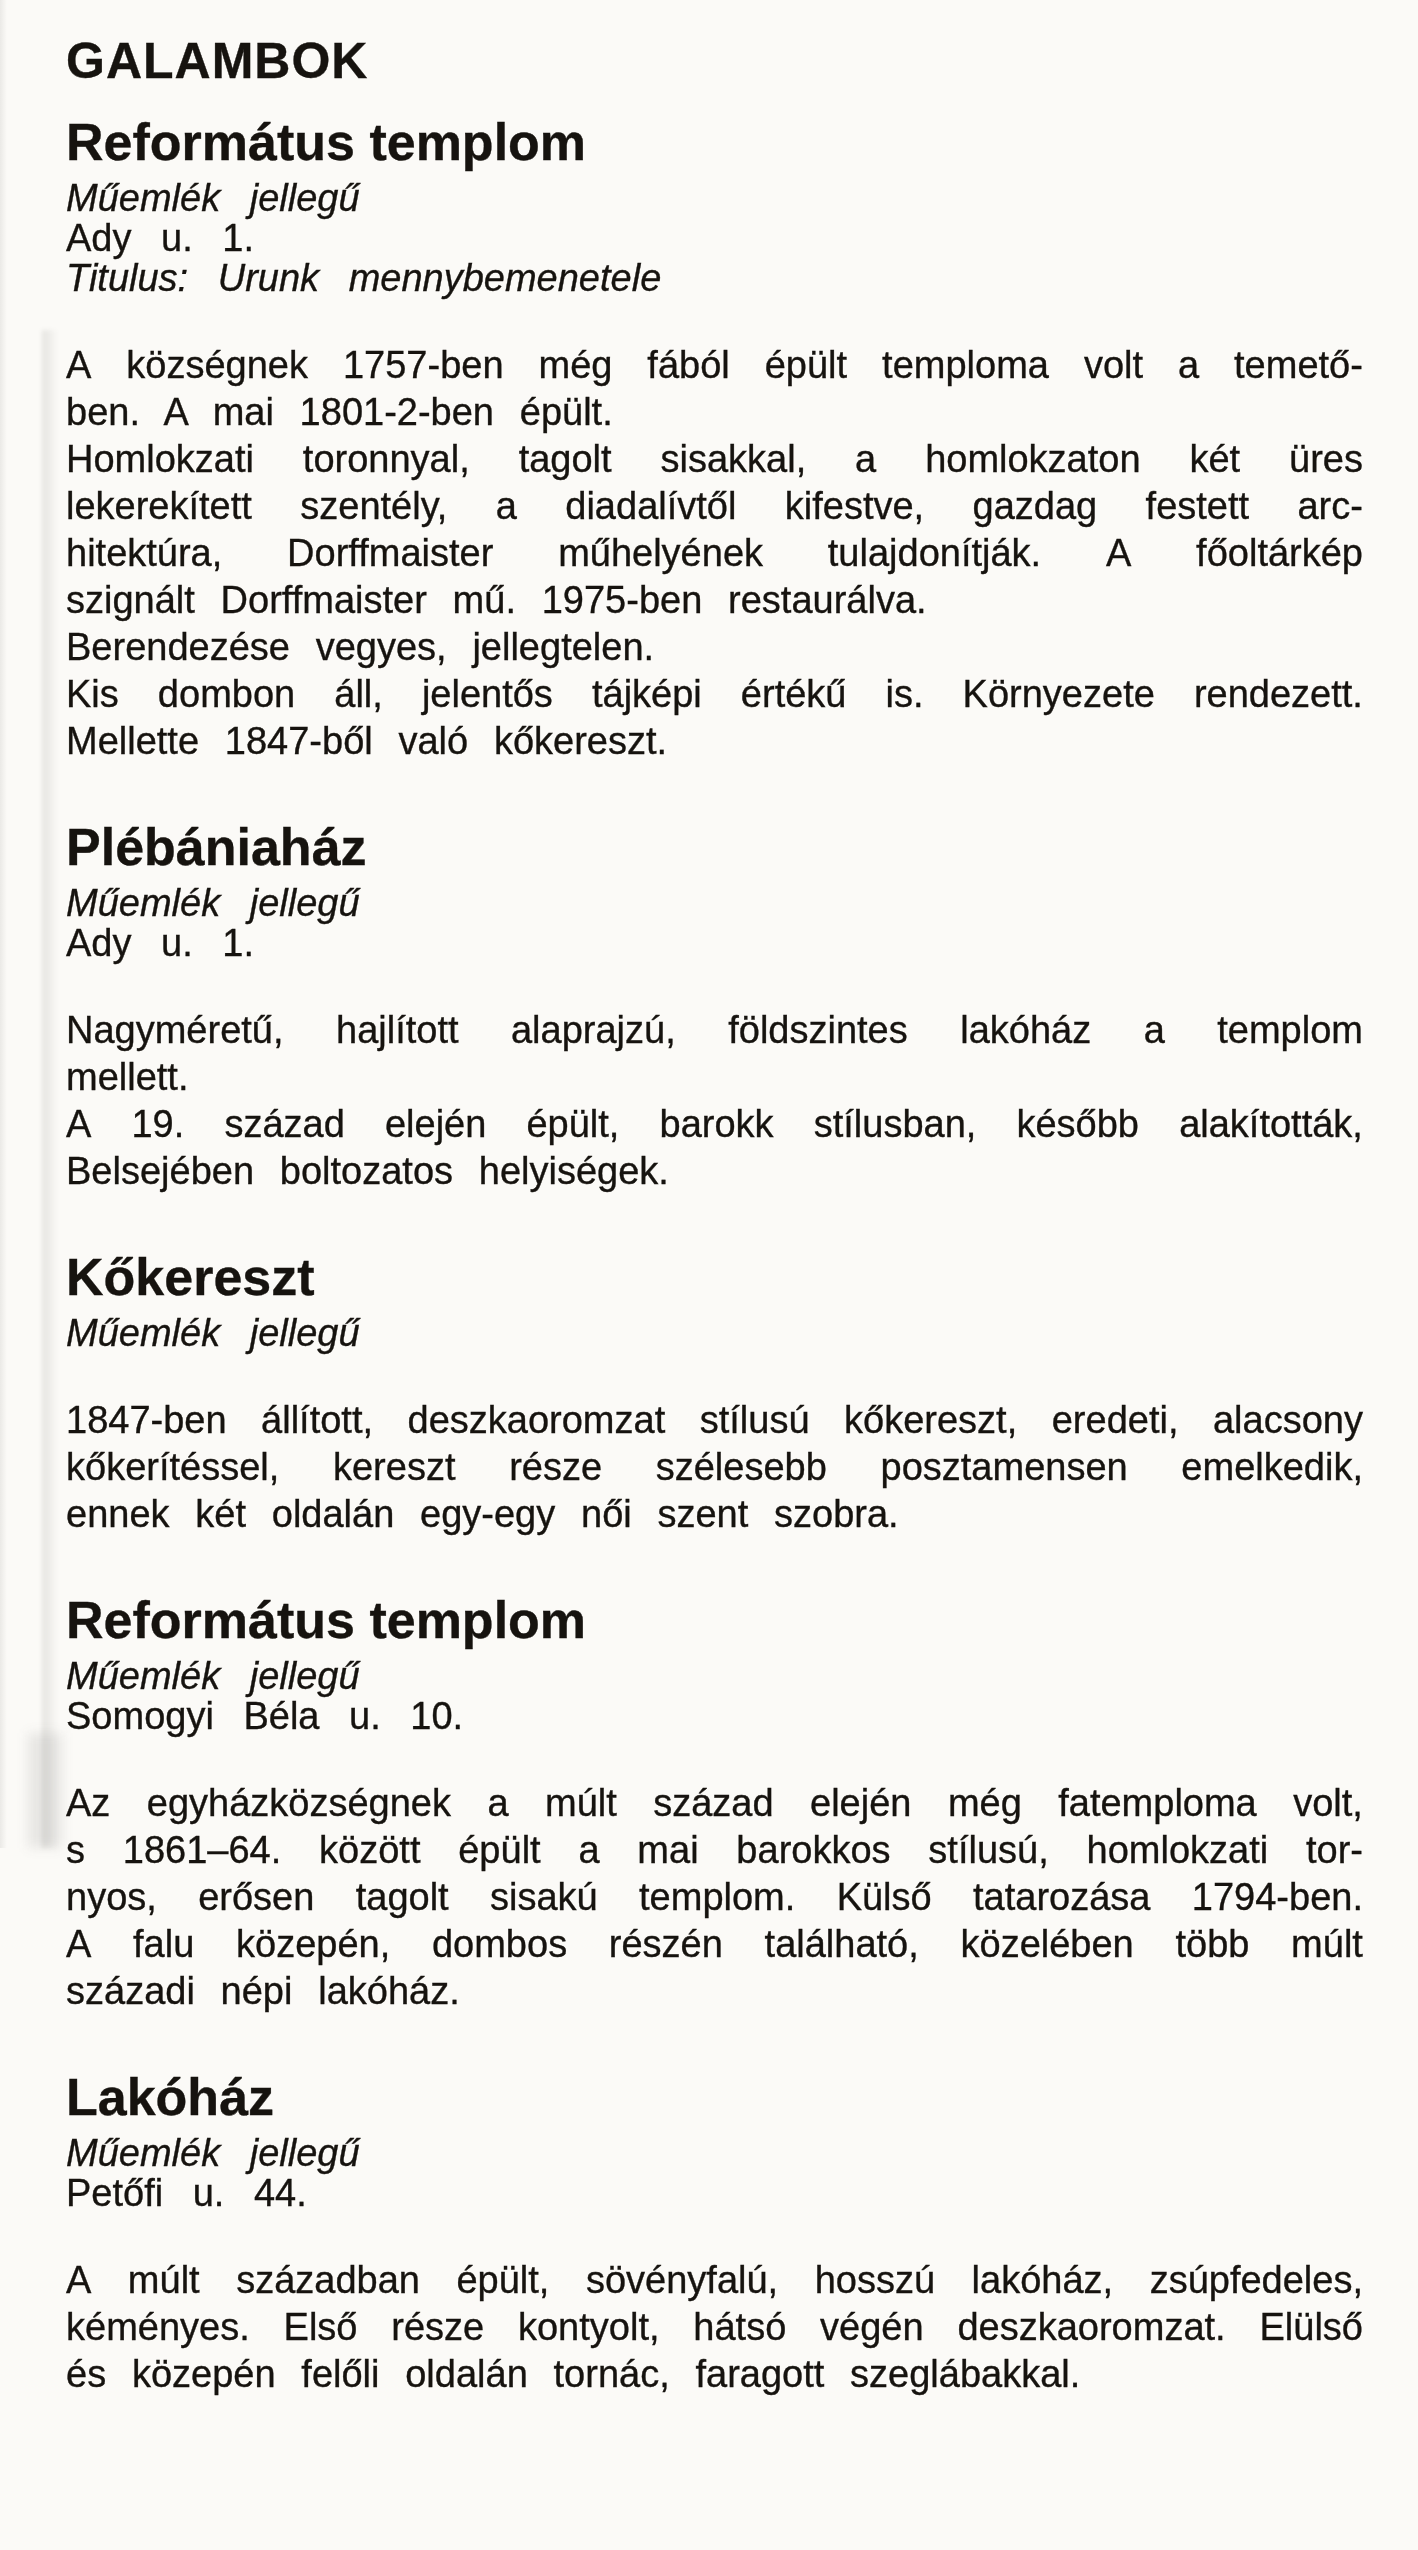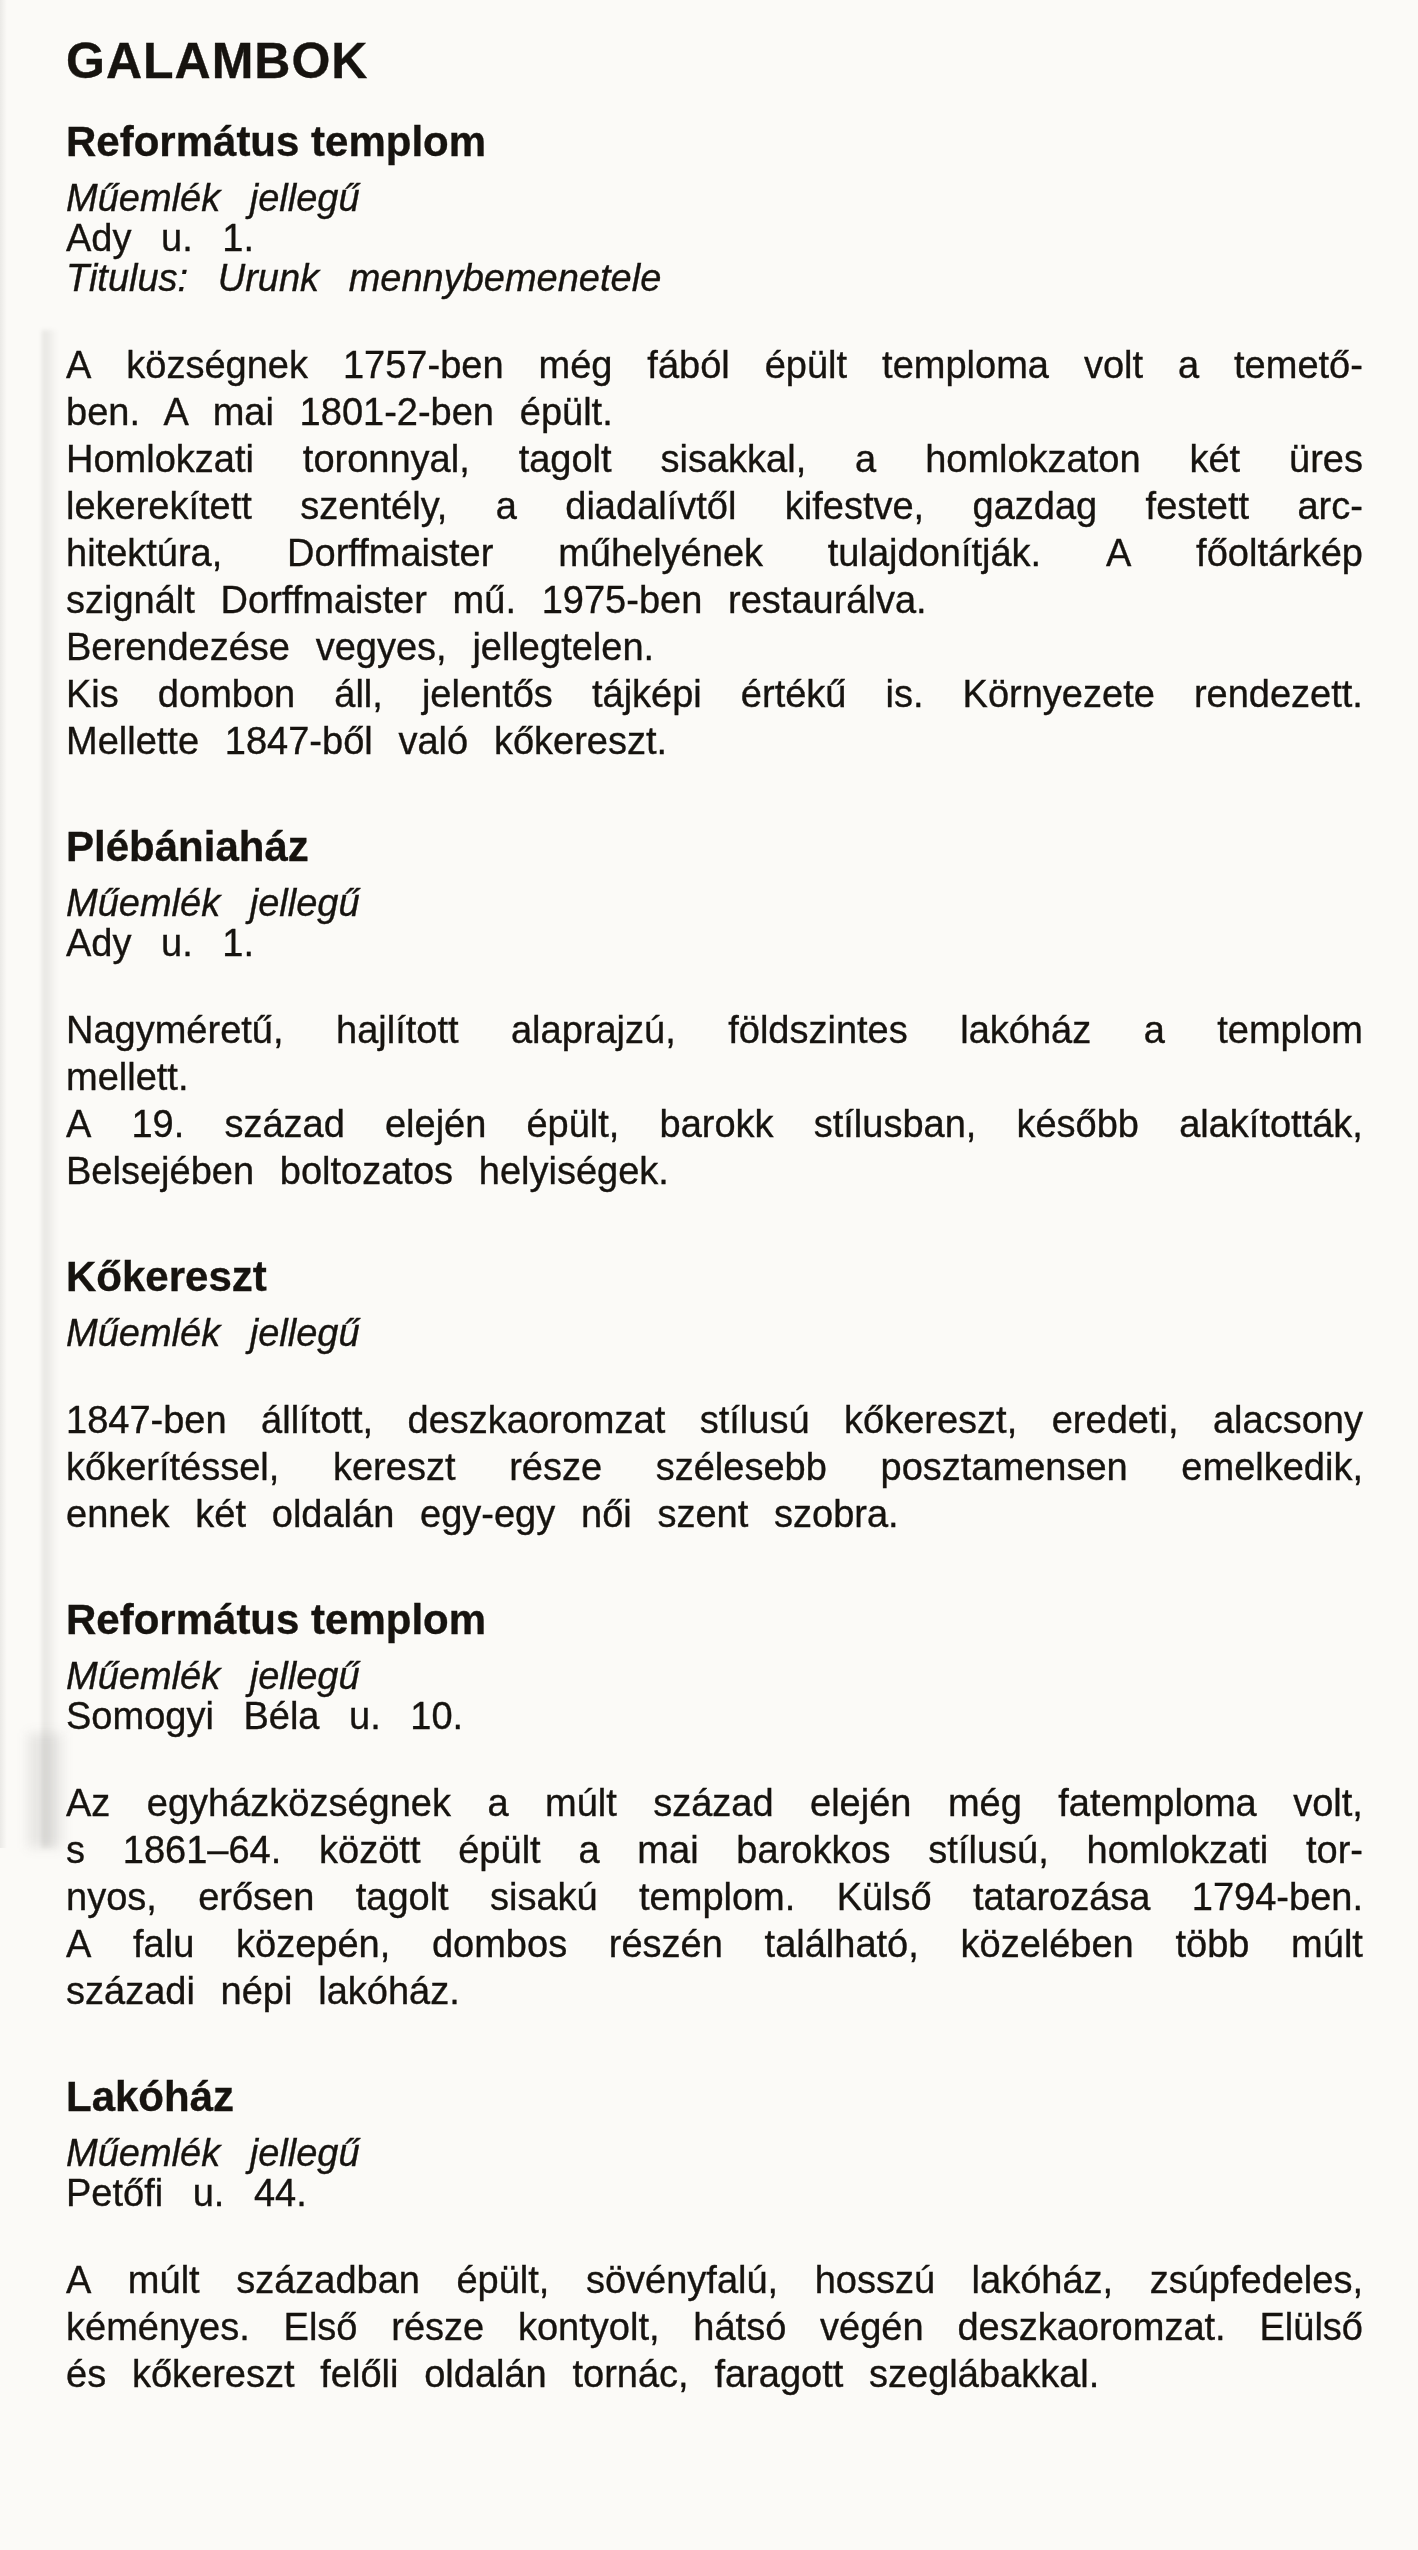--- a/index.html
+++ b/index.html
@@ -36,21 +36,21 @@
     pointer-events: none;
   }
   h1.page-title {
     margin: 0;
     font-size: 50px; line-height: 54px; font-weight: bold;
     letter-spacing: 1px;
   }
   section.entry { margin: 0; }
   section.entry .section-heading {
     margin: 58px 0 0 0;
-    font-size: 42px; line-height: 48px; font-weight: bold;
+    font-size: 52px; line-height: 48px; font-weight: bold;
   }
   section.entry:first-of-type .section-heading { margin-top: 30px; }
   .section-meta { margin-top: 12px; }
   .meta-line, .address-line {
     font-size: 38px; line-height: 40px;
     word-spacing: 0.50em;
     white-space: nowrap;
   }
   .meta-line.italic { font-style: italic; }
   .paragraph { margin-top: 44px; }
@@ -273,17 +273,17 @@
           <div class="body-line justify">
             <span>kéményes.</span>
             <span>Első</span>
             <span>része</span>
             <span>kontyolt,</span>
             <span>hátsó</span>
             <span>végén</span>
             <span>deszkaoromzat.</span>
             <span>Elülső</span>
           </div>
-          <div class="body-line">és kőkereszt felőli oldalán tornác, faragott szeglábakkal.</div>
+          <div class="body-line">és közepén felőli oldalán tornác, faragott szeglábakkal.</div>
         </div>
       </section>
     </main>
 </div>
 
 </body></html>

